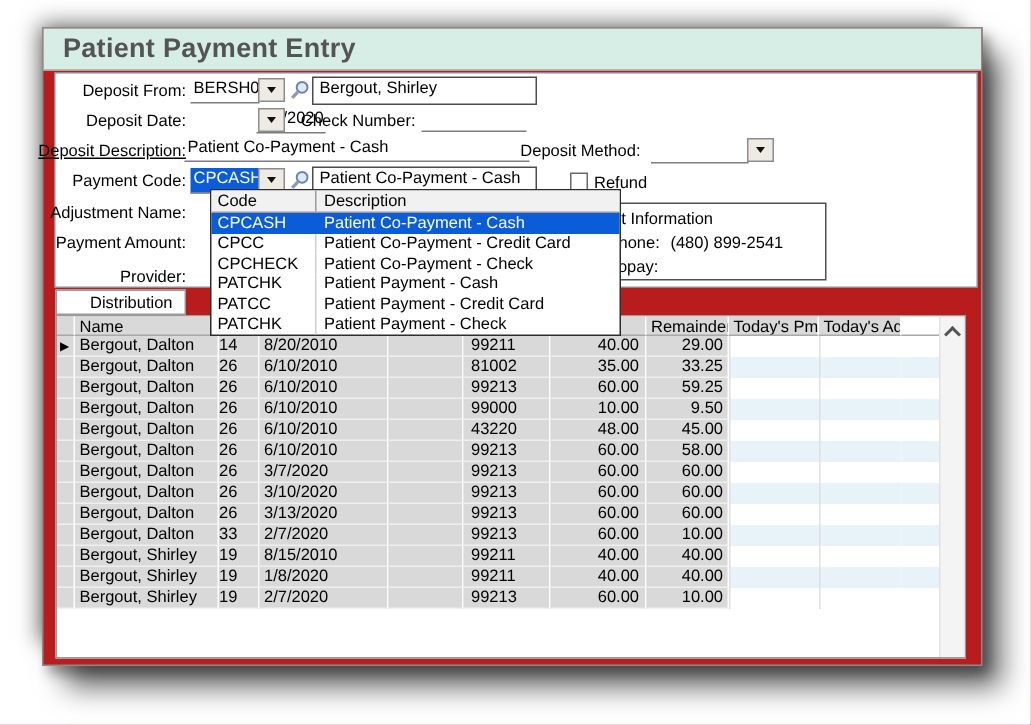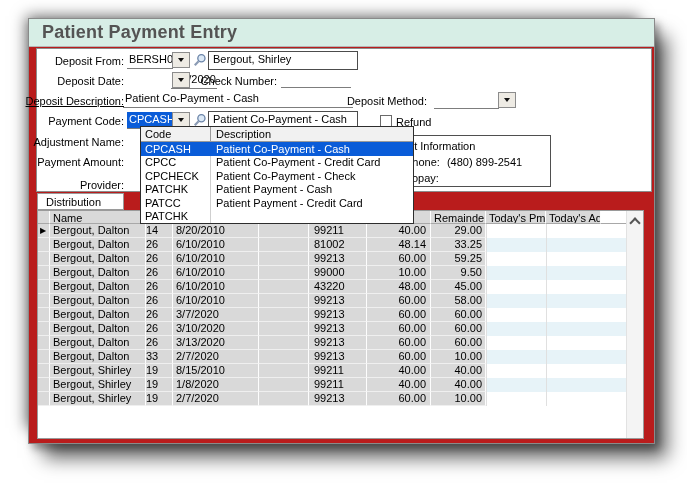--- a/index.html
+++ b/index.html
@@ -28,21 +28,21 @@
   .dd{position:absolute;left:111px;top:107px;width:272px;background:#fff;border:1px solid #2d2d2d;z-index:30;}
   .dd-head{display:flex;height:14px;background:#f1f1f1;border-bottom:1px solid #9a9a9a;}
   .dd-head .c1{width:70px;border-right:1px solid #9a9a9a;padding:1px 0 0 4px;box-sizing:border-box;}
   .dd-head .c2{flex:1;padding:1px 0 0 5px;}
   .dd-row{display:flex;height:13.5px;align-items:center;}
   .dd-row .c1{width:70px;padding-left:4px;box-sizing:border-box;border-right:1px solid #cfcfcf;height:100%;display:flex;align-items:center;}
   .dd-row .c2{flex:1;padding-left:5px;}
   .dd-row.sel{background:#0a5cd8;color:#fff;}
   .dd-row.sel .c1{border-right-color:transparent;}
   .dtab{position:absolute;left:8px;top:174px;width:87px;height:17px;border:1px solid #9a9a9a;background:#fff;
-    padding:2px 0 0 8px;box-sizing:border-box;}
+    padding:2px 0 0 22px;box-sizing:border-box;}
   .tablebox{position:absolute;left:8px;top:191px;width:607px;height:229px;border:1px solid #9a9a9a;background:#fff;box-sizing:border-box;}
   .grid{position:absolute;left:0;top:0;width:589px;}
   .g-head{display:flex;height:13px;}
   .g-row{display:flex;height:14px;}
   .gc{box-sizing:border-box;overflow:hidden;white-space:nowrap;line-height:13px;}
   .g-head .gc{background:#d9d9d9;border-right:1px solid #fdfdfd;border-bottom:1px solid #a8a8a8;padding-top:1px;}
   .g-head .gc.free{background:#fff;border-right:none;}
   .ro{background:#d9d9d9;border-right:1px solid #fdfdfd;border-bottom:1px solid #efefef;}
   .ed{border-left:1px solid #e0e0e0;}
   .c-marker{width:12px;padding-left:2px;font-size:8px;line-height:14px;}
@@ -159,20 +159,21 @@
           <div class="dd-row">
             <span class="c1">PATCHK</span>
             <span class="c2">Patient Payment - Cash</span>
           </div>
           <div class="dd-row">
             <span class="c1">PATCC</span>
             <span class="c2">Patient Payment - Credit Card</span>
           </div>
           <div class="dd-row">
             <span class="c1">PATCHK</span>
+            <span class="c2">Patient Payment - Check</span>
           </div>
         </div>
     </div>
 
     <div class="dtab">Distribution</div>
 
     <div class="tablebox">
       <div class="grid">
         <div class="g-head">
           <span class="gc ro c-marker"></span>
@@ -201,21 +202,21 @@
               <span class="gc c-adj ed" style="background: rgb(255, 255, 255);"></span>
               <span class="gc c-tail" style="background: rgb(255, 255, 255);"></span>
             </div>
             <div class="g-row">
               <span class="gc c-marker ro"></span>
               <span class="gc c-name ro">Bergout, Dalton</span>
               <span class="gc c-units ro">26</span>
               <span class="gc c-date ro">6/10/2010</span>
               <span class="gc c-sp ro"></span>
               <span class="gc c-code ro">81002</span>
-              <span class="gc c-amt ro">48.14</span>
+              <span class="gc c-amt ro">35.00</span>
               <span class="gc c-rem ro">33.25</span>
               <span class="gc c-pmt ed" style="background: rgb(231, 243, 248);"></span>
               <span class="gc c-adj ed" style="background: rgb(231, 243, 248);"></span>
               <span class="gc c-tail" style="background: rgb(231, 243, 248);"></span>
             </div>
             <div class="g-row">
               <span class="gc c-marker ro"></span>
               <span class="gc c-name ro">Bergout, Dalton</span>
               <span class="gc c-units ro">26</span>
               <span class="gc c-date ro">6/10/2010</span>

